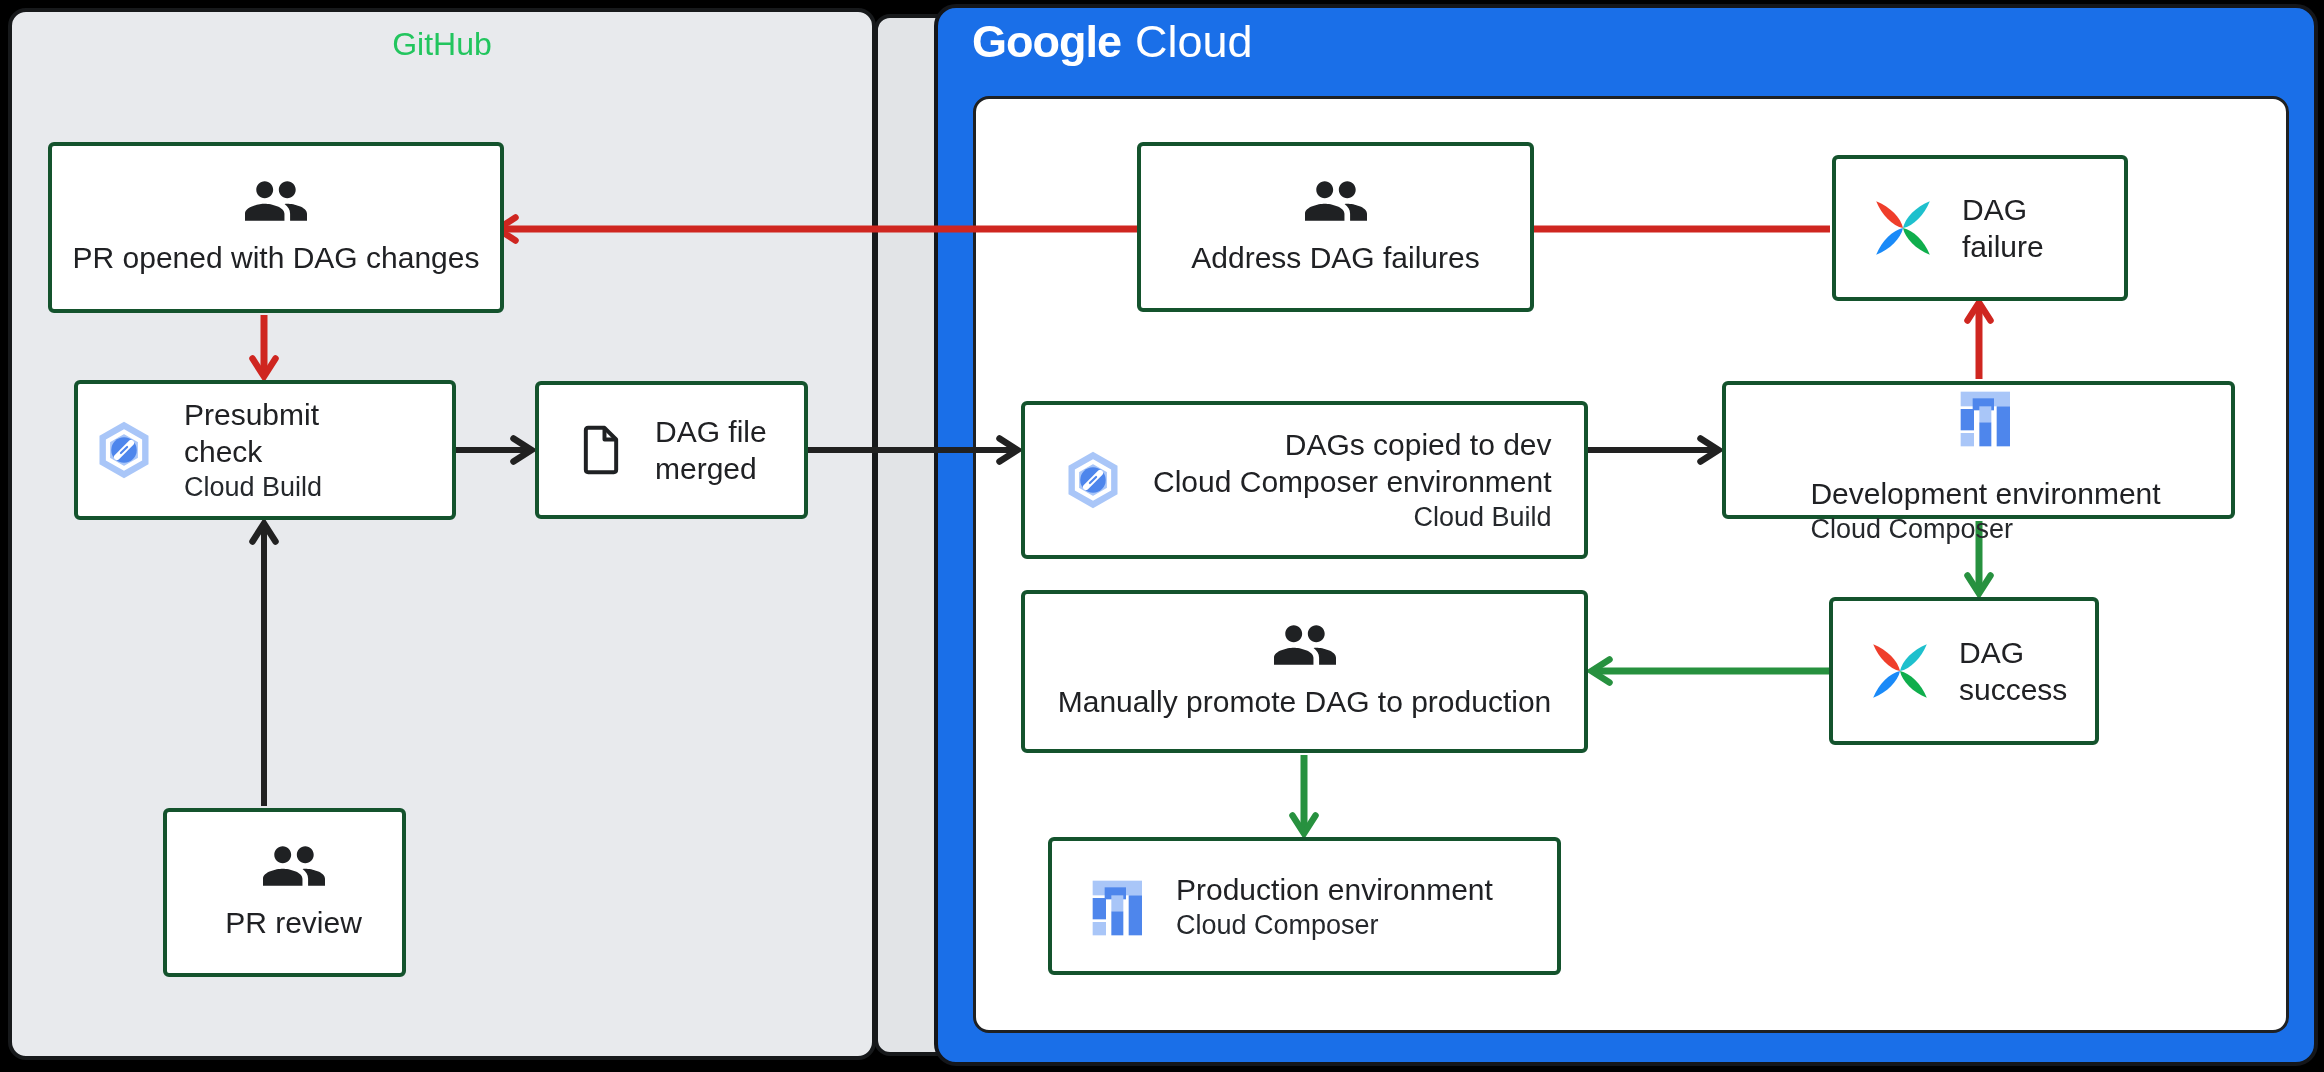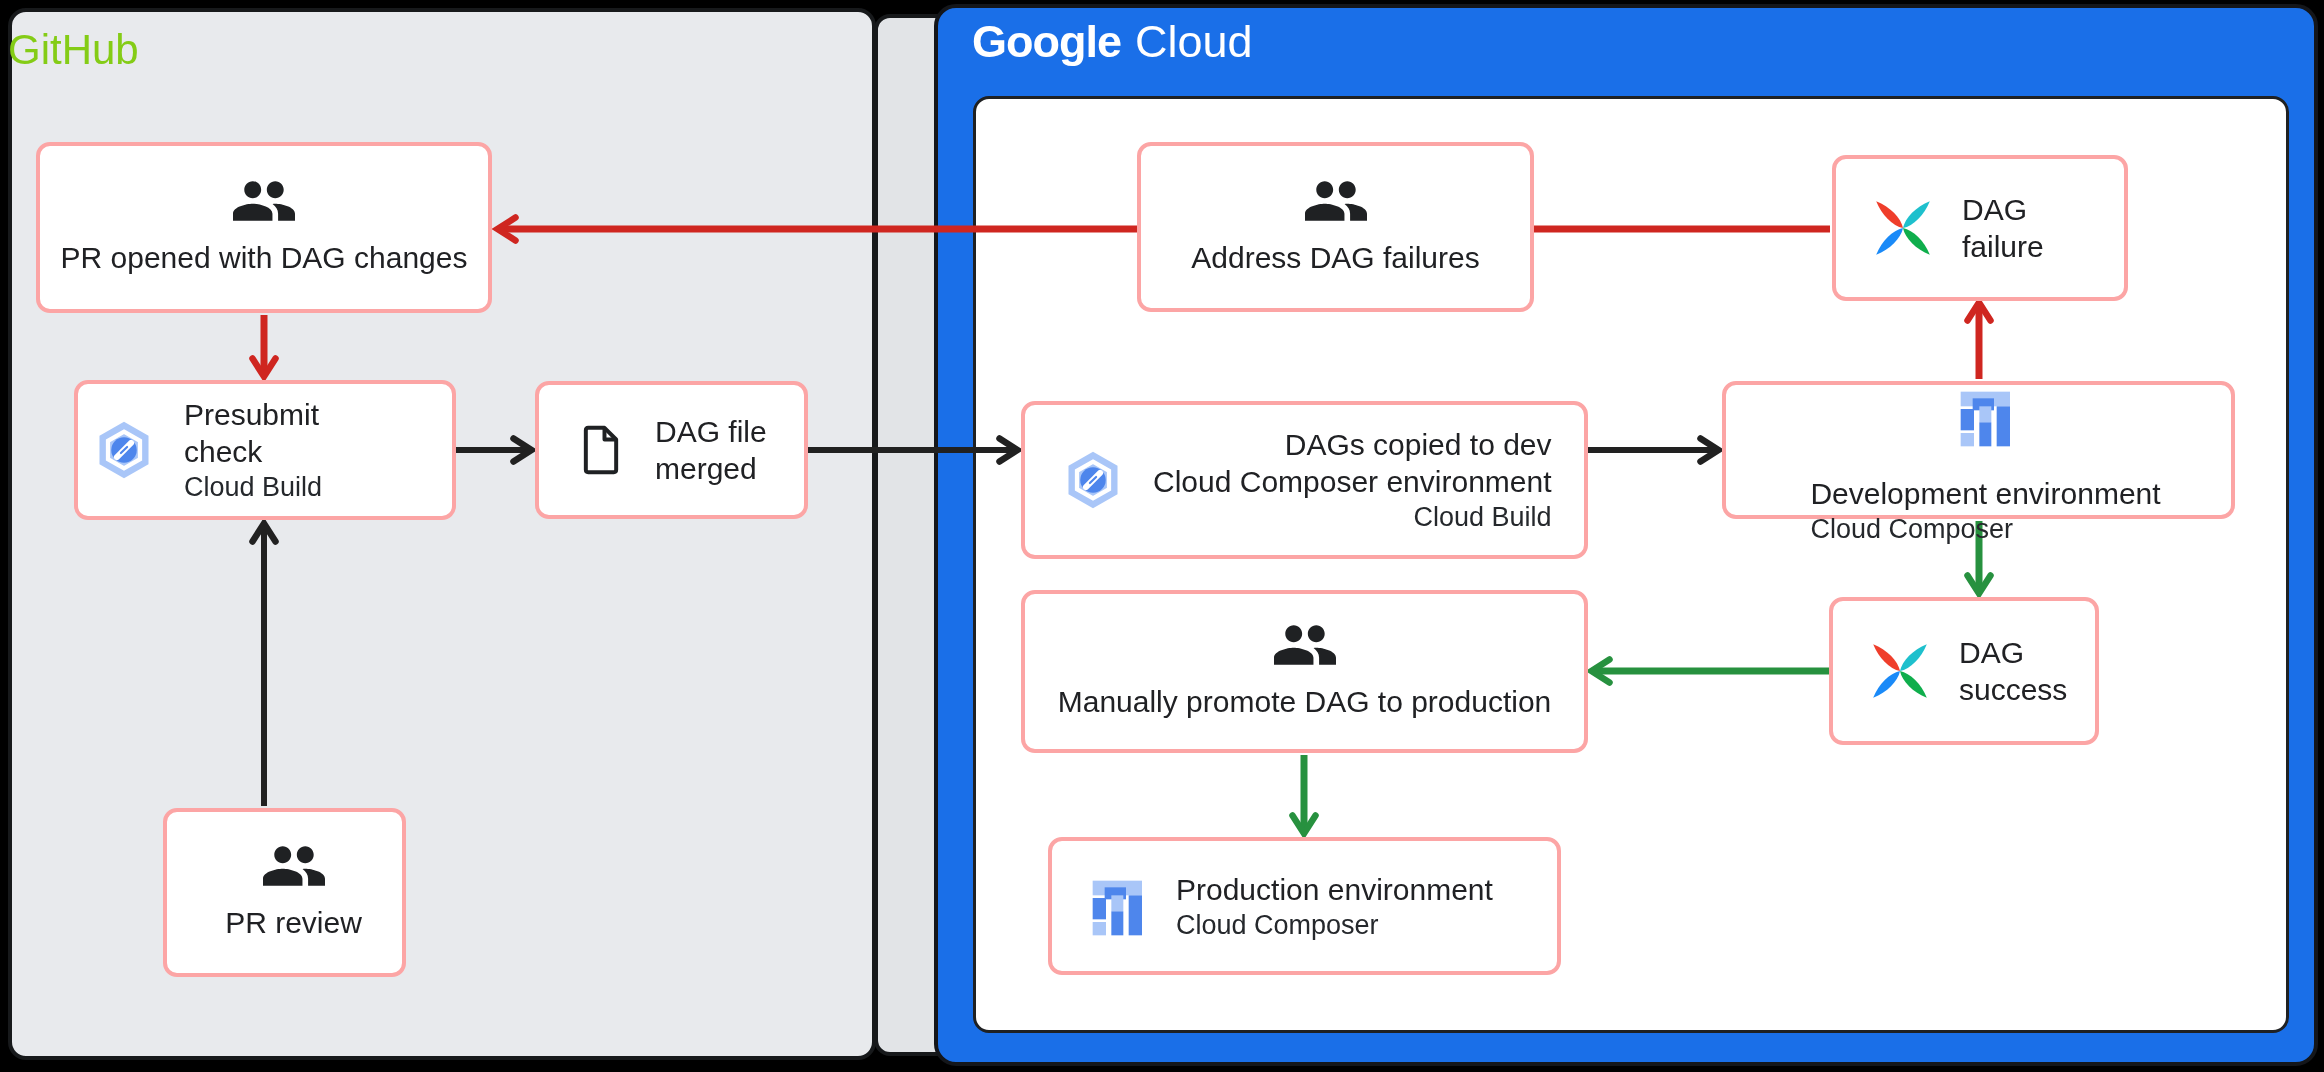--- a/index.html
+++ b/index.html
@@ -11,33 +11,33 @@
   .github-panel{left:8px;top:8px;width:868px;height:1052px;background:#e8eaed;
                 border:4px solid #17191b;border-radius:18px;z-index:1;}
   .strip-panel{left:874px;top:14px;width:100px;height:1042px;background:#e2e4e7;
                border:4px solid #17191b;border-radius:16px;z-index:2;}
   .gcloud-panel{left:934px;top:4px;width:1384px;height:1062px;background:#1a6fe8;
                 border:4px solid #14161a;border-radius:22px;z-index:3;}
   .inner-white{left:973px;top:96px;width:1316px;height:937px;background:#fff;
                border:3px solid #1f2123;border-radius:16px;z-index:4;}
 
   
-  .github-title{position:absolute;left:8px;top:26px;width:868px;text-align:left;
-                font-size:42px;color:#84cc16;z-index:5;}
+  .github-title{position:absolute;left:8px;top:26px;width:868px;text-align:center;
+                font-size:32px;color:#22c55e;z-index:5;}
   .gcloud-title{position:absolute;left:972px;top:16px;z-index:5;color:#fff;
                 font-size:45px;display:flex;gap:14px;align-items:baseline;}
   .gcloud-title .g1{font-weight:700;letter-spacing:-1px;}
   .gcloud-title .g2{font-weight:400;letter-spacing:0;}
 
   
   .edges{position:absolute;left:0;top:0;z-index:6;pointer-events:none;}
 
   
   .node{position:absolute;box-sizing:border-box;background:#fff;
-        border:4px solid #fca5a5;border-radius:14px;display:flex;z-index:7;}
+        border:4px solid #14532d;border-radius:6px;display:flex;z-index:7;}
   .node.v-center{flex-direction:column;align-items:center;justify-content:center;
                  gap:16px;text-align:center;padding:6px 10px;}
   .node.v-left{flex-direction:row;align-items:center;text-align:left;
                padding:0 20px 0 34px;gap:26px;}
   .txt{display:flex;flex-direction:column;}
   .label{font-size:30px;line-height:37px;color:#202124;}
   .sub{font-size:27px;line-height:34px;color:#25282c;}
   .label:empty,.sub:empty{display:none;}
   .icon{flex:0 0 auto;display:block;}
 </style>
@@ -75,21 +75,21 @@
     <line x1="1979" y1="379" x2="1979" y2="303" stroke="#cf2620" stroke-width="7" marker-end="url(#chev-red)"></line>
     <line x1="264" y1="806" x2="264" y2="524" stroke="#212121" stroke-width="6" marker-end="url(#chev-black)"></line>
     <line x1="456" y1="450" x2="531" y2="450" stroke="#212121" stroke-width="6" marker-end="url(#chev-black)"></line>
     <line x1="808" y1="450" x2="1017" y2="450" stroke="#212121" stroke-width="6" marker-end="url(#chev-black)"></line>
     <line x1="1588" y1="450" x2="1718" y2="450" stroke="#212121" stroke-width="6" marker-end="url(#chev-black)"></line>
     <line x1="1979" y1="521" x2="1979" y2="593" stroke="#27913f" stroke-width="7" marker-end="url(#chev-green)"></line>
     <line x1="1829" y1="671" x2="1592" y2="671" stroke="#27913f" stroke-width="7" marker-end="url(#chev-green)"></line>
     <line x1="1304" y1="755" x2="1304" y2="833" stroke="#27913f" stroke-width="7" marker-end="url(#chev-green)"></line>
   </svg>
 
-  <div class="node v-center" style="left:36px;top:142px;width:456px;height:171px;">
+  <div class="node v-center" style="left:48px;top:142px;width:456px;height:171px;">
     <svg class="icon" width="62" height="44" viewBox="1 4.5 22 15">
       <path fill="#1f2123" d="M16 11c1.66 0 2.99-1.34 2.99-3S17.66 5 16 5s-3 1.34-3 3 1.34 3 3 3zm-8 0c1.66 0 2.99-1.34 2.99-3S9.66 5 8 5 5 6.34 5 8s1.34 3 3 3zm0 2c-2.33 0-7 1.17-7 3.5V19h14v-2.5c0-2.33-4.67-3.5-7-3.5zm8 0c-.29 0-.62.02-.97.05 1.16.84 1.97 1.97 1.97 3.45V19h6v-2.5c0-2.33-4.67-3.5-7-3.5z"></path>
     </svg>
     <div class="txt">
         <span class="label">PR opened with DAG changes</span>
       </div>
   </div>
 
   <div class="node v-left" style="left:74px;top:380px;width:382px;height:140px;padding-left:12px;">
     <svg class="icon" width="68" height="68" viewBox="0 0 48 48">

